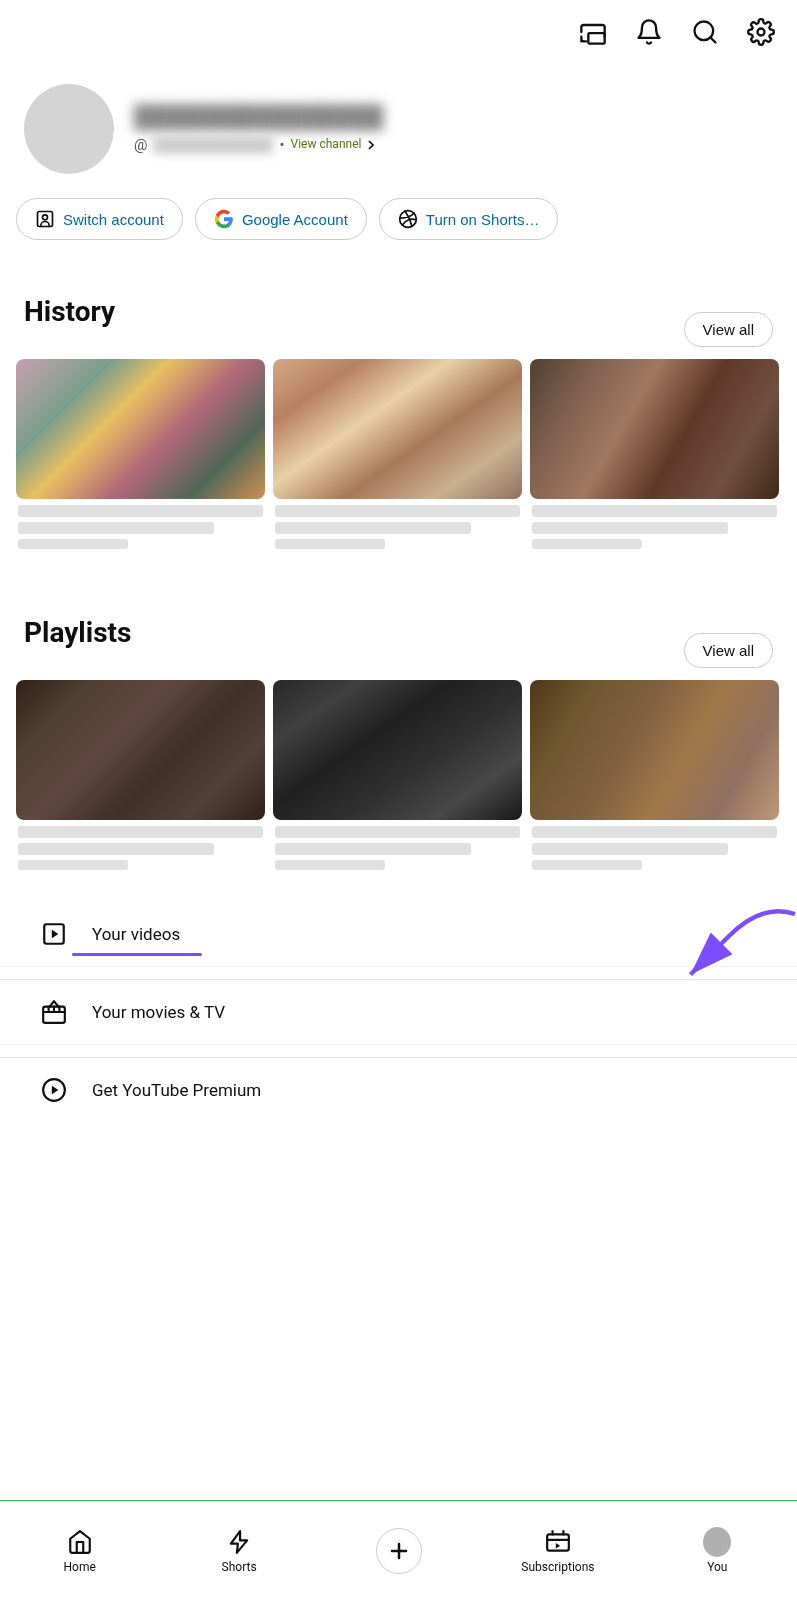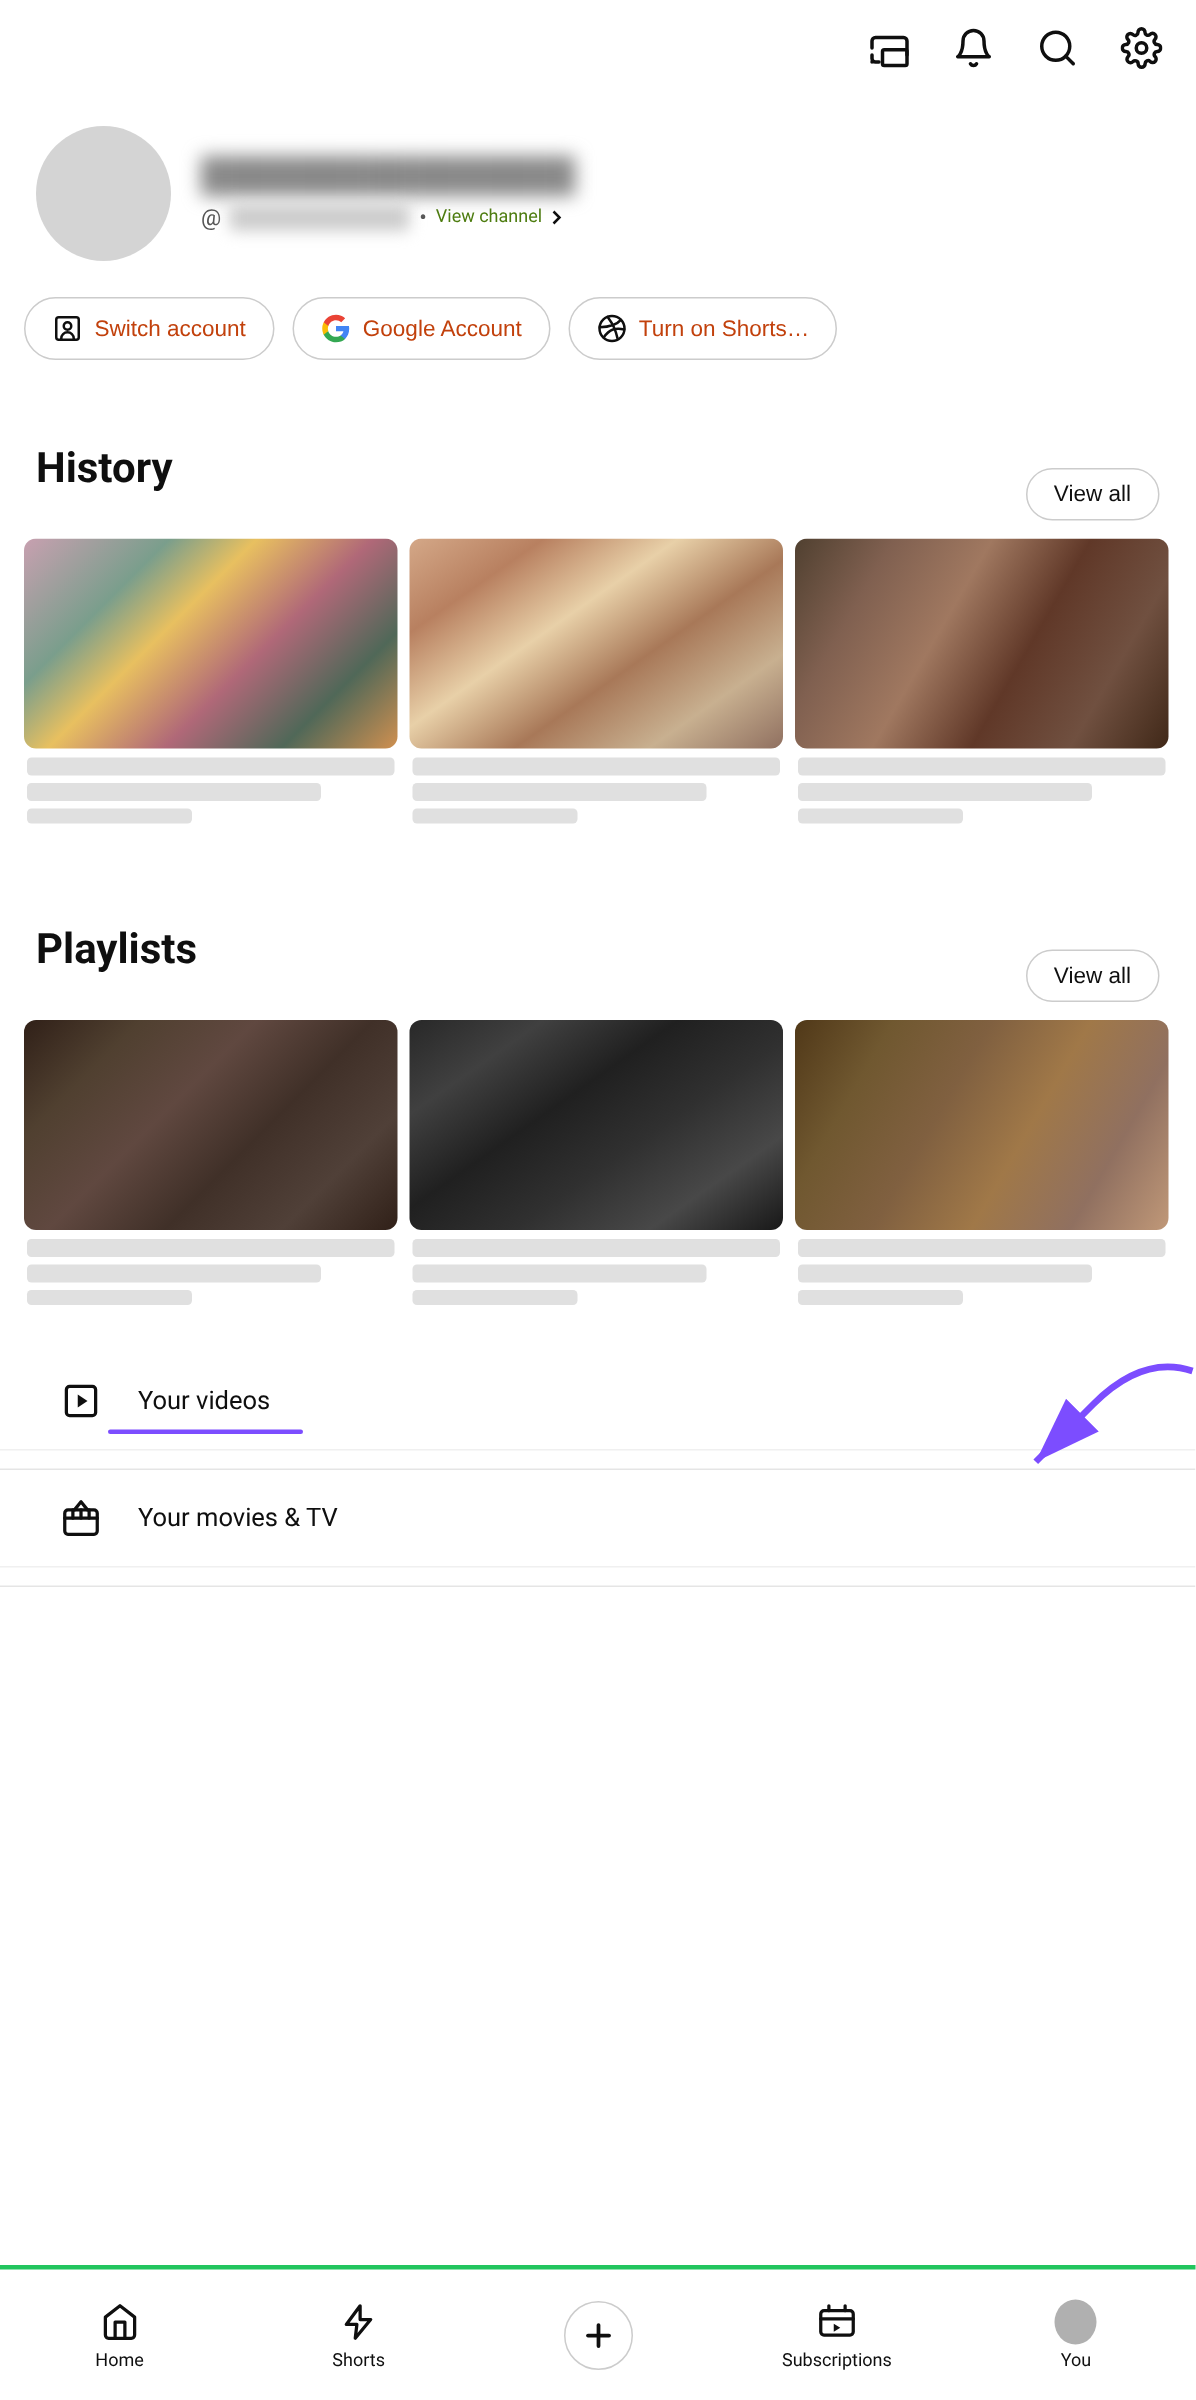--- a/index.html
+++ b/index.html
@@ -89,21 +89,21 @@
       align-items: center;
       gap: 8px;
       padding: 10px 18px;
       border: 1.5px solid #ccc;
       border-radius: 50px;
       background: #fff;
       font-size: 15px;
       font-weight: 500;
       cursor: pointer;
       white-space: nowrap;
-      color: #c2410c;
+      color: #0369a1;
     }
     .action-btn svg {
       width: 20px;
       height: 20px;
     }
 
     
     .section-header {
       display: flex;
       justify-content: space-between;
@@ -248,23 +248,23 @@
       height: 100px;
       pointer-events: none;
     }
 
     
     .bottom-nav {
       position: fixed;
       bottom: 0;
       left: 0;
       width: 797px;
-      height: 90px;
+      height: 100px;
       background: #fff;
-      border-top: 3px solid #22c55e;
+      border-top: 1px solid #22c55e;
       display: flex;
       align-items: center;
       justify-content: space-around;
     }
     .nav-item {
       display: flex;
       flex-direction: column;
       align-items: center;
       gap: 4px;
       cursor: pointer;
@@ -500,20 +500,29 @@
           <line x1="7" y1="7" x2="7" y2="12"></line>
           <line x1="12" y1="7" x2="12" y2="12"></line>
           <line x1="17" y1="7" x2="17" y2="12"></line>
         </svg>
       </div>
       <span class="menu-label">Your movies &amp; TV</span>
     </div>
 
     <div class="section-divider"></div>
 
+    <div class="menu-item">
+      <div class="menu-icon">
+        <svg viewBox="0 0 24 24" fill="none" stroke="#0f0f0f" stroke-width="2" stroke-linecap="round" stroke-linejoin="round">
+          <circle cx="12" cy="12" r="10"></circle>
+          <polygon points="10,8 16,12 10,16" fill="#0f0f0f" stroke="none"></polygon>
+        </svg>
+      </div>
+      <span class="menu-label">Get YouTube Premium</span>
+    </div>
 
   </div>
 
 </div>
 
 <div class="bottom-nav">
   <div class="nav-item">
     <div class="nav-icon">
       <svg viewBox="0 0 24 24" fill="none" stroke="#0f0f0f" stroke-width="2" stroke-linecap="round" stroke-linejoin="round">
         <path d="M3 9l9-7 9 7v11a2 2 0 0 1-2 2H5a2 2 0 0 1-2-2z"></path>

